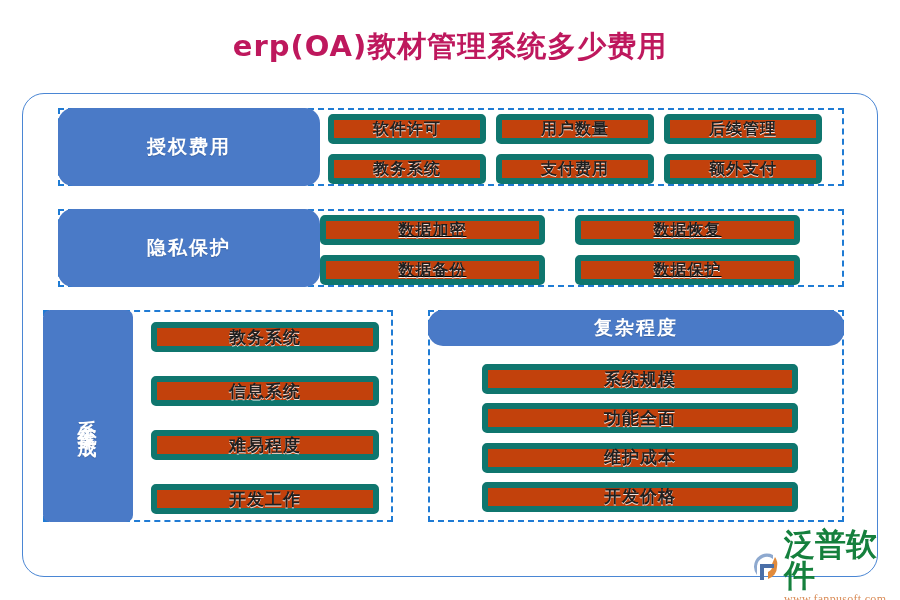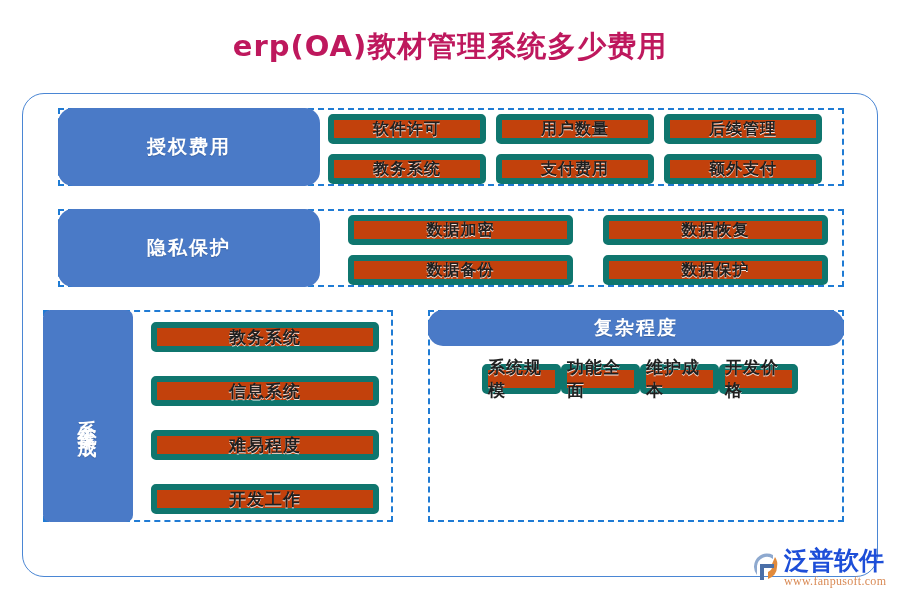--- a/index.html
+++ b/index.html
@@ -94,23 +94,23 @@
   }
   #sec-license .chip { width: 158px; height: 30px; font-size: 16px; margin-right: 10px; }
 
   
   #sec-privacy { left: 35px; top: 115px; width: 786px; height: 78px; }
   #sec-privacy .blue-block {
     position: absolute; left: -2px; top: -2px;
     width: 262px; height: 78px; font-size: 19px;
   }
   #sec-privacy .chips {
-    position: absolute; left: 288px; top: 4px;
+    position: absolute; left: 260px; top: 4px;
     width: 512px; height: 70px;
-    display: flex; flex-wrap: wrap; align-content: space-between;
+    display: flex; flex-wrap: wrap; align-content: space-between; text-decoration: underline;
   }
   #sec-privacy .chip { width: 225px; height: 30px; font-size: 16px; margin-right: 30px; }
 
   
   #sec-integration { left: 20px; top: 216px; width: 350px; height: 212px; padding-left: 36px; }
   #sec-integration .blue-block {
     position: absolute; left: -2px; top: -2px;
     width: 90px; height: 212px; font-size: 19px;
     border-radius: 7px;
     writing-mode: vertical-rl;
@@ -126,21 +126,21 @@
 
   
   #sec-complexity { left: 405px; top: 216px; width: 416px; height: 212px; }
   #sec-complexity .blue-block {
     position: absolute; left: -2px; top: -2px;
     width: 416px; height: 36px; font-size: 19px;
   }
   #sec-complexity .chips {
     position: absolute; left: 52px; top: 52px;
     width: 316px; height: 148px;
-    display: flex; flex-direction: row; justify-content: space-between;
+    display: flex; flex-direction: column; justify-content: space-between;
   }
   #sec-complexity .chip { width: 316px; height: 30px; font-size: 17px; }
 
   
   .logo-wrap {
     position: absolute;
     left: 748px;
     top: 541px;
     width: 148px;
     height: 52px;
@@ -148,23 +148,23 @@
     align-items: center;
   }
   .logo-mark {
     width: 34px; height: 34px;
     flex: 0 0 34px;
     position: relative;
     margin-right: 2px;
   }
   .logo-text { display: flex; flex-direction: column; line-height: 1; }
   .logo-name {
-    font-size: 25px;
-    font-weight: bold;
-    color: #1d4ed8;
+    font-size: 31px;
+    font-weight: bold;
+    color: #15803d;
     letter-spacing: 0px;
     font-family: "DejaVu Sans", "Liberation Sans", sans-serif;
   }
   .logo-url {
     font-size: 12px;
     color: #d98a55;
     letter-spacing: 0.3px;
     margin-top: 2px;
     font-family: "Liberation Serif", "DejaVu Serif", serif;
   }

